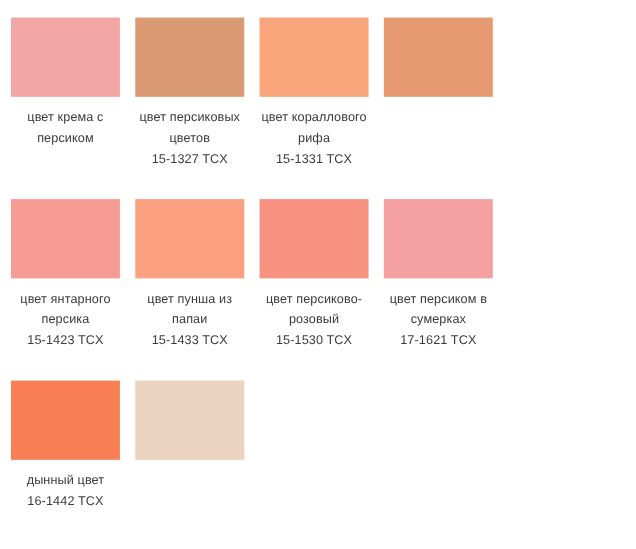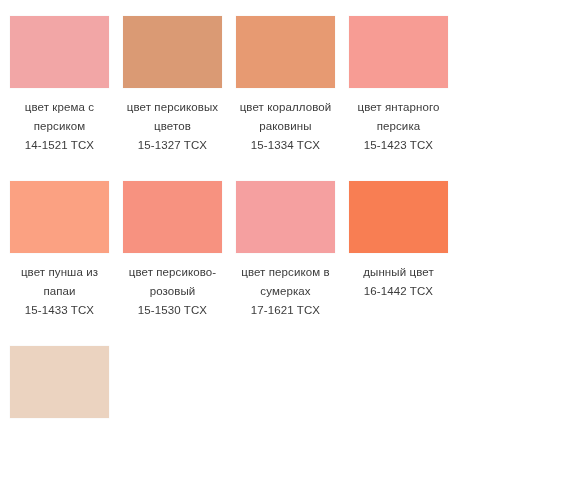--- a/index.html
+++ b/index.html
@@ -53,36 +53,38 @@
   }
 </style>
 </head>
 <body>
 
 <div id="palette-grid" style="background: rgb(255, 255, 255);">
     <div class="swatch-cell">
       <div class="swatch-chip" style="background: rgb(242, 166, 166);"></div>
       <div class="swatch-caption">
         <span class="swatch-name">цвет крема с персиком</span>
-        <span class="swatch-code">14-1521 TCX</span>
       </div>
     </div>
     <div class="swatch-cell">
       <div class="swatch-chip" style="background: rgb(218, 154, 116);"></div>
       <div class="swatch-caption">
         <span class="swatch-name">цвет персиковых цветов</span>
         <span class="swatch-code">15-1327 TCX</span>
       </div>
     </div>
     <div class="swatch-cell">
+      <div class="swatch-chip" style="background: rgb(248, 165, 124);"></div>
+      <div class="swatch-caption">
+        <span class="swatch-name">цвет кораллового рифа</span>
+        <span class="swatch-code">15-1331 TCX</span>
+      </div>
+    </div>
+    <div class="swatch-cell">
       <div class="swatch-chip" style="background: rgb(231, 154, 114);"></div>
-      <div class="swatch-caption">
-        <span class="swatch-name">цвет коралловой раковины</span>
-        <span class="swatch-code">15-1334 TCX</span>
-      </div>
     </div>
     <div class="swatch-cell">
       <div class="swatch-chip" style="background: rgb(247, 156, 148);"></div>
       <div class="swatch-caption">
         <span class="swatch-name">цвет янтарного персика</span>
         <span class="swatch-code">15-1423 TCX</span>
       </div>
     </div>
     <div class="swatch-cell">
       <div class="swatch-chip" style="background: rgb(251, 161, 130);"></div>

